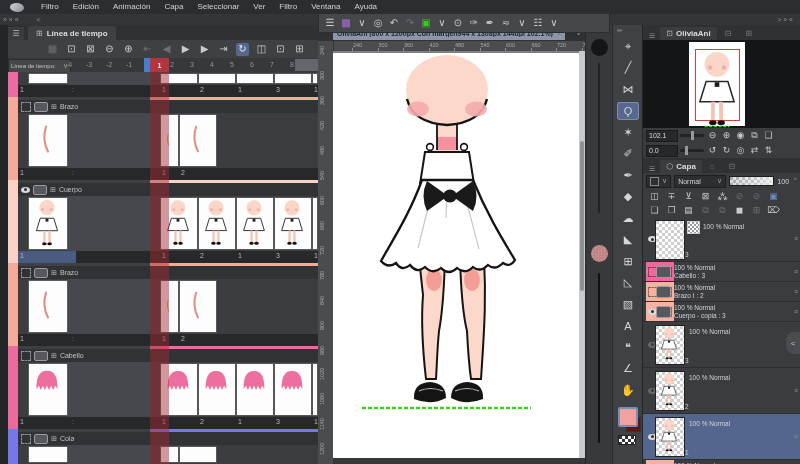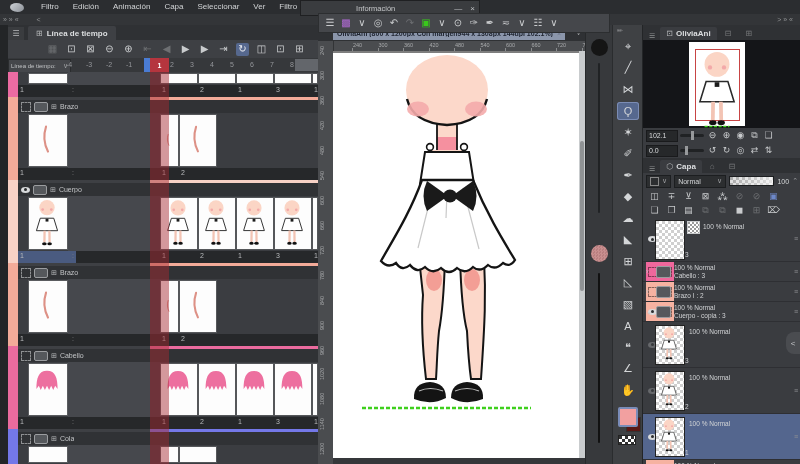--- a/index.html
+++ b/index.html
@@ -187,25 +187,20 @@
         <div class="menu-item">Edición</div>
         <div class="menu-item">Animación</div>
         <div class="menu-item">Capa</div>
         <div class="menu-item">Seleccionar</div>
         <div class="menu-item">Ver</div>
         <div class="menu-item">Filtro</div>
         <div class="menu-item">Ventana</div>
         <div class="menu-item">Ayuda</div>
       </div>
   </div>
-  <div id="info-window" class="abs">
-    <span id="info-title">Información</span>
-    <span class="win-btn">—</span>
-    <span class="win-btn">×</span>
-  </div>
 
   <div id="bar2" class="abs">
     <span class="tiny" id="ws-left">» » «</span>
     <span class="tiny" style="margin-left:12px" id="ws-back">&lt;</span>
     <span class="tiny" style="margin-left:auto;margin-right:4px" id="ws-right">&gt; » «</span>
   </div>
 
   <div id="cmdbar" class="abs">
       <span class="icon">☰</span>
       <span class="icon" style="color: rgb(176, 106, 212);">▩</span>

